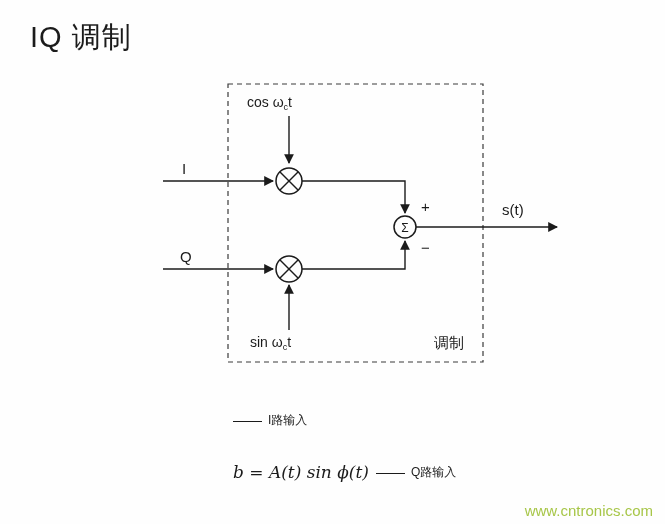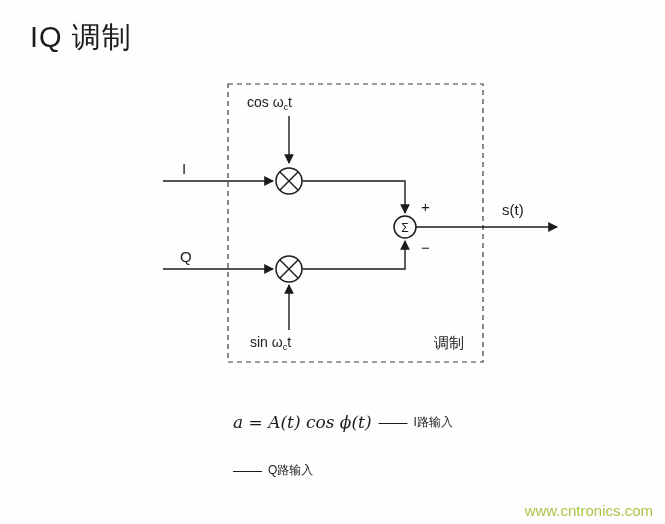--- a/index.html
+++ b/index.html
@@ -117,25 +117,25 @@
     <text x="421" y="212" font-size="15">+</text>
     <text x="421" y="253" font-size="15">−</text>
 
     <line x1="416" y1="227" x2="557" y2="227" stroke="#1b1b1b" stroke-width="1.4" marker-end="url(#arrow)"></line>
     <text x="502" y="215" font-size="15">s(t)</text>
 
     <text x="434" y="348" font-size="15">调制</text>
   </svg>
 
   <div class="formula-row row-a">
-    <span class="formula-math">a = A(t) cos ϕ(t)</span>
     <span class="formula-dash">——</span>
     <span class="formula-label">I路输入</span>
   </div>
 
   <div class="formula-row row-b">
+    <span class="formula-math">b = A(t) sin ϕ(t)</span>
     <span class="formula-dash">——</span>
     <span class="formula-label">Q路输入</span>
   </div>
 
   <div class="watermark" style="color: rgb(167, 198, 72);">www.cntronics.com</div>
 
 </div>
 
 </body></html>

